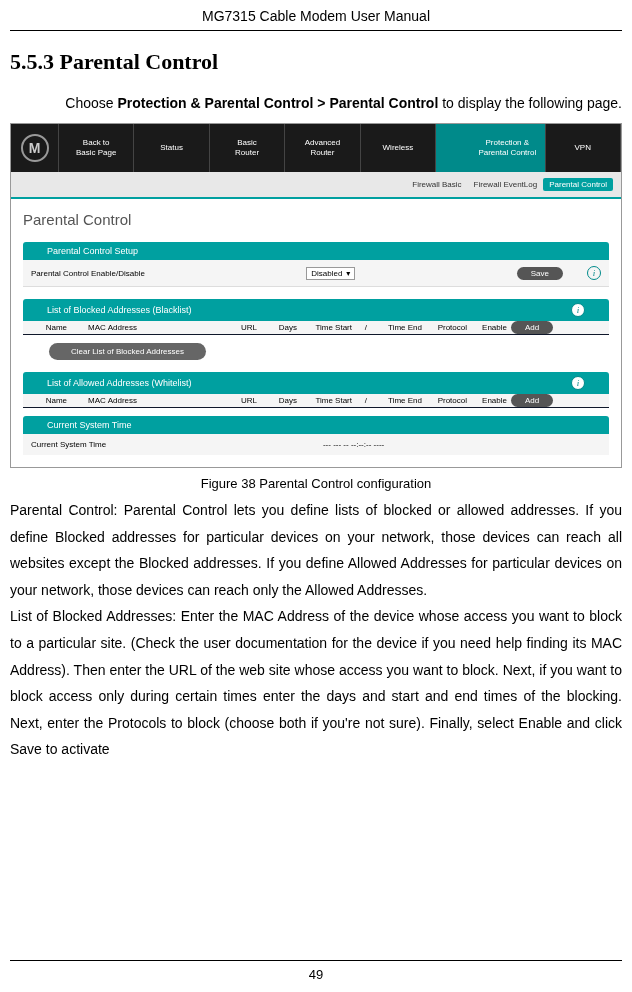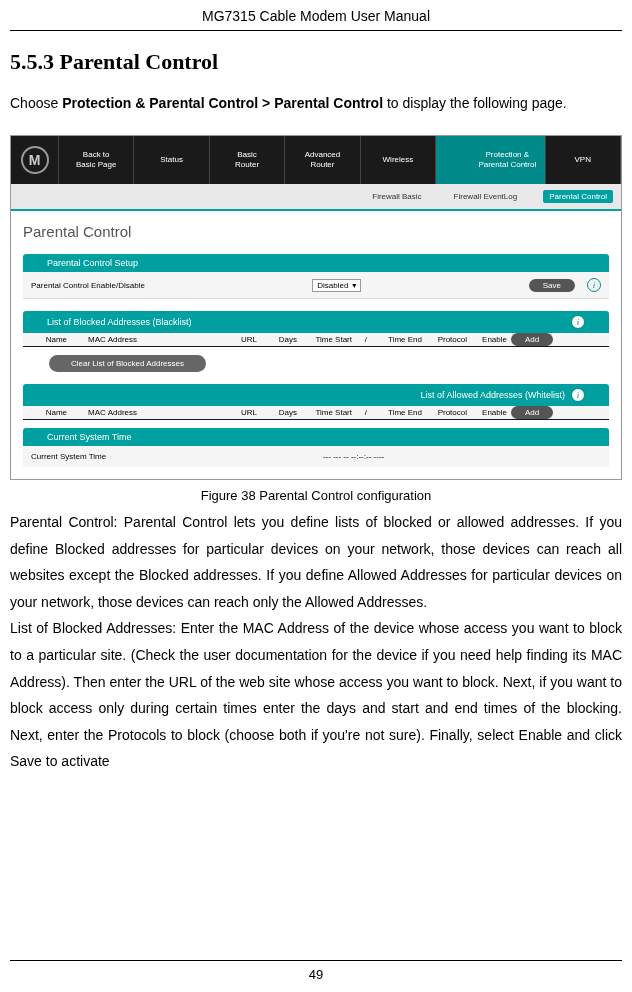--- a/index.html
+++ b/index.html
@@ -23,21 +23,22 @@
     }
     .section-heading {
       font-size: 22px;
       font-weight: bold;
       font-family: "Times New Roman", serif;
       margin: 18px 0 14px;
     }
     .intro-text {
       font-size: 14px;
       line-height: 2;
-      margin-bottom: 18px;
+      margin-bottom: 6px;
+      text-align: right;
     }
     .intro-text .bold {
       font-weight: bold;
     }
     .screenshot {
       border: 1px solid #999;
       width: 100%;
       background: white;
       font-size: 9px;
     }
@@ -81,21 +82,21 @@
     }
     .nav-item.active {
       background: #008a8a;
       padding-left: 36px;
     }
     .sub-nav {
       background: #e8e8e8;
       display: flex;
       justify-content: flex-end;
       padding: 6px 8px;
-      gap: 20px;
+      gap: 0;
       font-size: 8px;
       border-bottom: 2px solid #00a0a0;
     }
     .sub-nav-item {
       padding: 2px 6px;
       color: #333;
     }
     .sub-nav-item.active {
       background: #00a0a0;
       color: white;
@@ -160,21 +161,21 @@
       justify-content: center;
       font-size: 9px;
       font-style: italic;
       color: #008a8a;
       margin-left: 6px;
       font-family: serif;
     }
     .right-group {
       display: flex;
       align-items: center;
-      gap: 6px;
+      gap: 18px;
     }
     .table-header {
       background: #f5f5f5;
       padding: 0 8px;
       font-size: 8px;
       display: flex;
       border-bottom: 1px solid #0f172a;
       text-align: right;
     }
     .th {
@@ -289,21 +290,21 @@
       <span class="th" style="width:40px">Days</span>
       <span class="th" style="width:55px">Time Start</span>
       <span class="th" style="width:15px">/</span>
       <span class="th" style="width:55px">Time End</span>
       <span class="th" style="width:45px">Protocol</span>
       <span class="th" style="width:40px">Enable</span>
       <span class="add-btn">Add</span>
     </div>
     <span class="clear-btn">Clear List of Blocked Addresses</span>
 
-    <div class="section-bar" style="margin-top:8px; display:flex; justify-content:flex-end; align-items:center;">
+    <div class="section-bar" style="margin-top:8px; display:flex; justify-content:space-between; align-items:center;">
       <span>List of Allowed Addresses (Whitelist)</span>
       <span class="info-icon" style="background:white;">i</span>
     </div>
     <div class="table-header">
       <span class="th" style="width:40px">Name</span>
       <span class="th" style="width:70px">MAC Address</span>
       <span class="th" style="width:120px">URL</span>
       <span class="th" style="width:40px">Days</span>
       <span class="th" style="width:55px">Time Start</span>
       <span class="th" style="width:15px">/</span>

